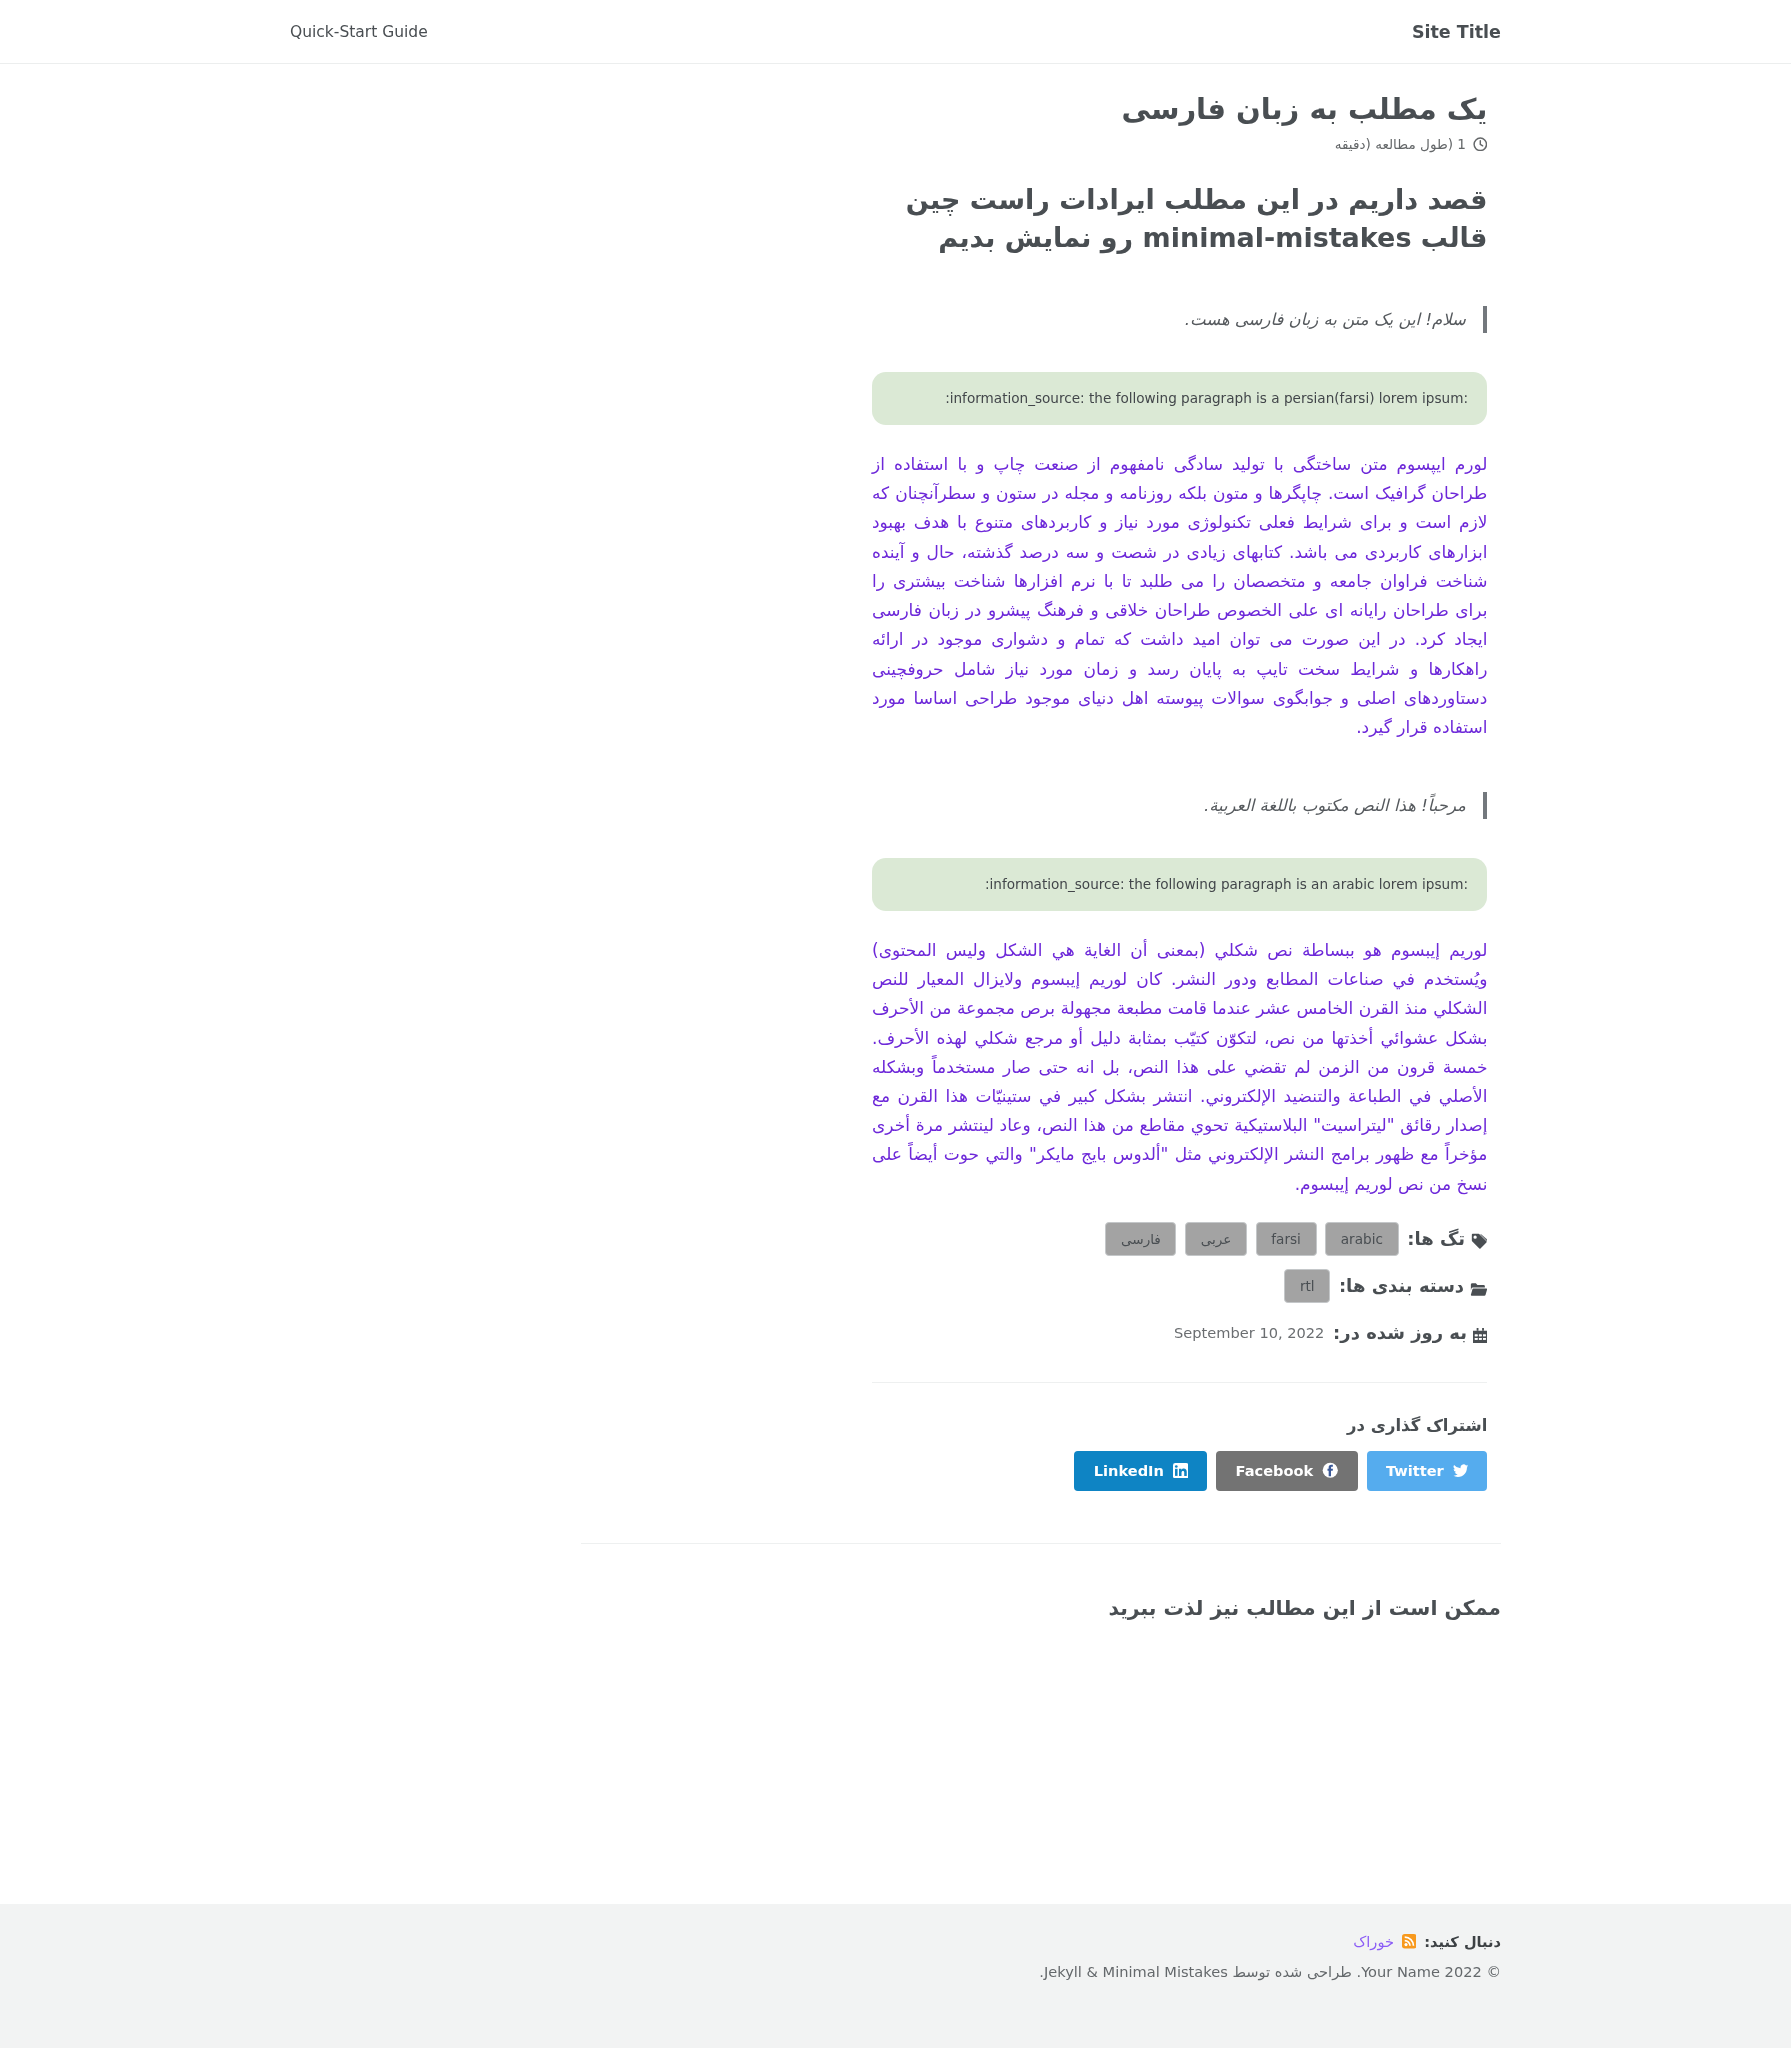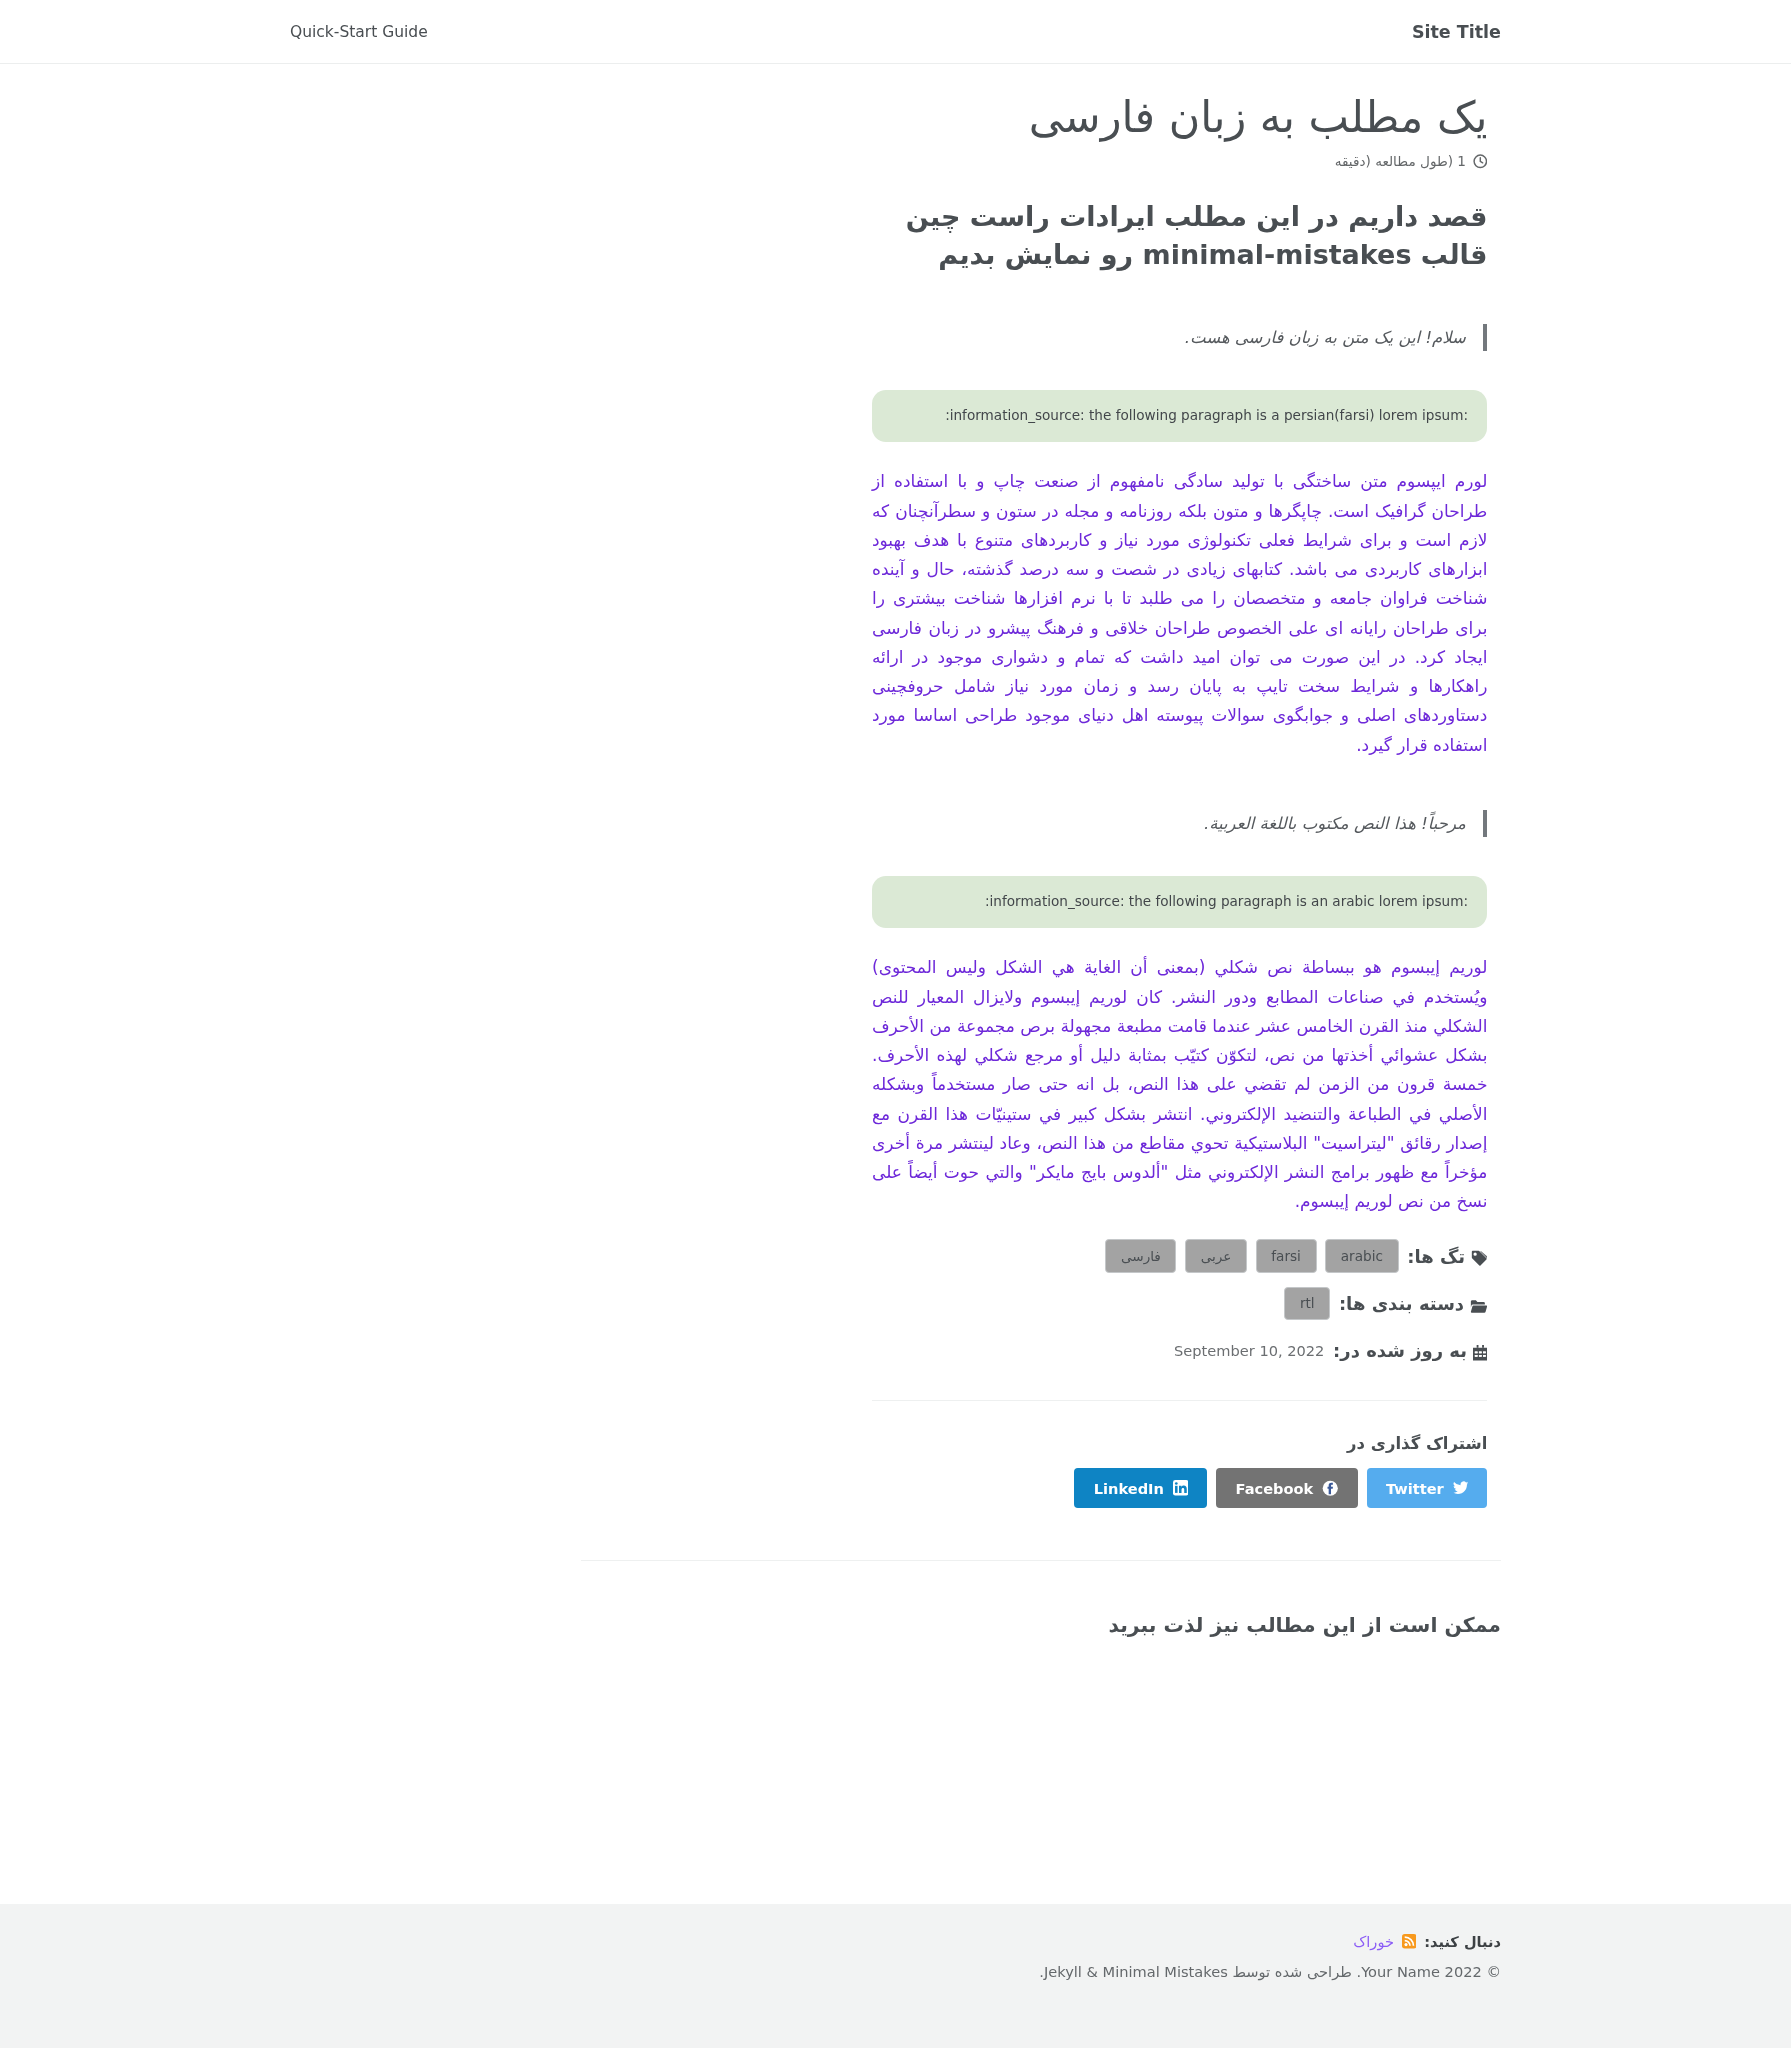--- a/index.html
+++ b/index.html
@@ -19,21 +19,21 @@
 
   
   .columns { display:flex; align-items:flex-start; }
   .author-sidebar { width:291px; flex:0 0 291px; padding-top:25px; }
   .author-name { font-size:17.5px; font-weight:bold; color:#494e52; }
   .author-bio { font-size:13.6px; color:#646769; margin-top:11.6px; line-height:1.5; }
   .author-bio b { color:#5a5e62; }
   .author-loc { font-size:13.6px; color:#646769; margin-top:12.6px; display:flex; align-items:center; gap:6.8px; }
 
   .page-article { width:629px; flex:0 0 629px; padding:23px 13.6px 0 0; }
-  .page-title { font-size:43px; line-height:1.25; font-weight:normal; color:#494e52; margin-top:3.9px; }
+  .page-title { font-size:29px; line-height:1.25; font-weight:bold; color:#494e52; margin-top:3.9px; }
   .page-meta { margin-top:8.7px; font-size:13.6px; color:#646769; display:flex; align-items:center; gap:6.8px; }
   .page-sub { font-size:27px; line-height:1.4; font-weight:bold; color:#494e52; margin-top:29px; }
 
   blockquote {
     margin:50px 0 39px 0; padding:3.9px 17.5px 3.9px 0;
     border-right:4.9px solid #73787d; font-style:italic; font-size:16.5px; color:#55595d;
   }
   .notice {
     background:#dbe9d5; border-radius:14px; padding:15.5px 19.4px; margin:25px 0;
     font-size:13.6px; line-height:1.6; color:#42464a;

